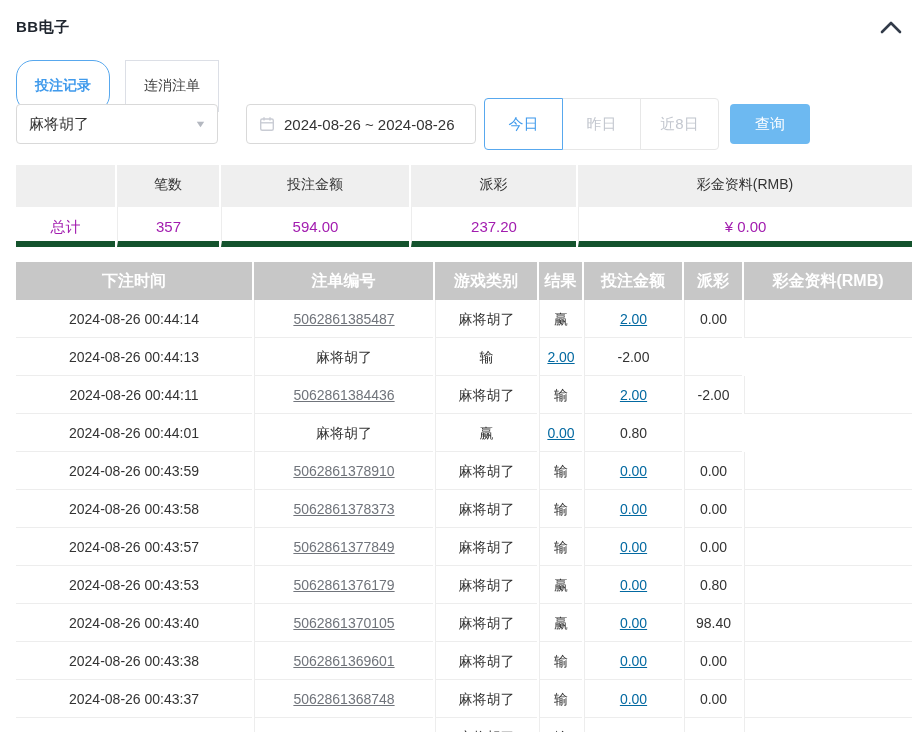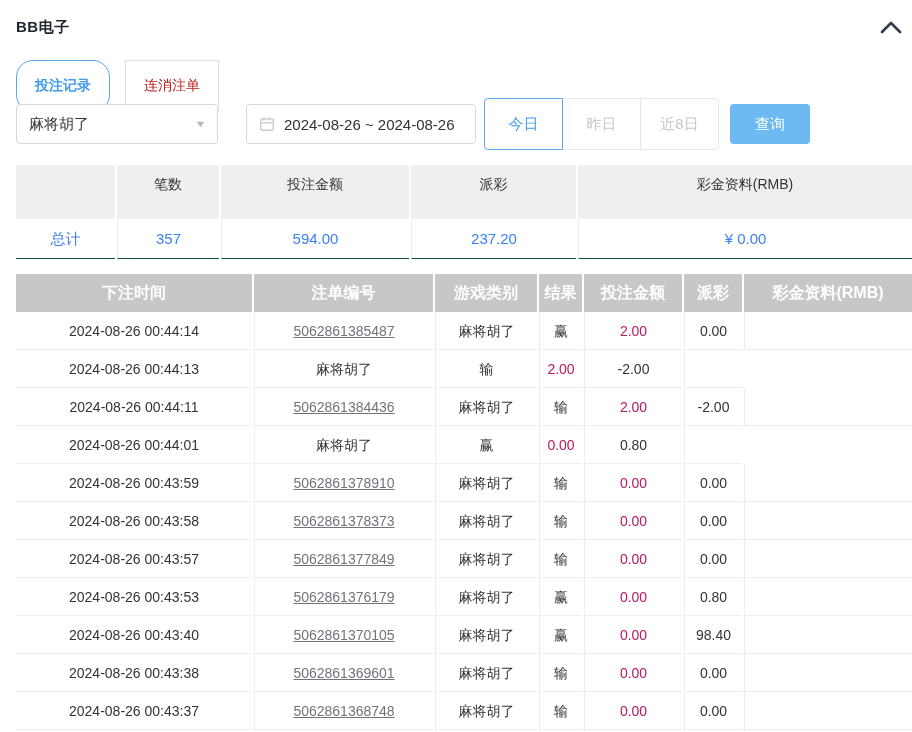--- a/index.html
+++ b/index.html
@@ -10,21 +10,21 @@
   
   .title-row { display:flex; justify-content:space-between; align-items:center;
                padding:18px 8px 0 0; height:36px;gap:36px; }
   .panel-title { font-size:15px; font-weight:bold; color:#20262f; letter-spacing:.5px; }
   .collapse-btn { background:none; border:none; cursor:pointer; padding:2px; line-height:0; }
 
   
   .tabs-row { margin-top:24px; display:flex; gap:15px; height:34px; }
   .tab { height:52px; padding:0 18px; background:#fff; font-size:14px; cursor:pointer; }
   .tab.active { border:1px solid #58a8ee; color:#419bec; border-radius:17px; font-weight:bold; }
-  .tab.inactive { border:1px solid #dcdfe6; color:#b91c1c; border-radius:0;text-align:right; }
+  .tab.inactive { border:1px solid #dcdfe6; color:#404040; border-radius:0;text-align:right; }
 
   
   .filter-row { margin-top:10px; display:flex; align-items:center; height:40px; }
   .select-box { width:202px; height:40px; border:1px solid #d9d9d9; border-radius:4px;
                 display:flex; align-items:center; justify-content:space-between;
                 padding:0 12px; cursor:pointer; background:#fff; }
   .select-value { font-size:15px; color:#333; }
   .caret-down { font-size:9px; color:#b4b8c0; transform:scaleX(1.4); }
   .date-box { margin-left:28px; width:230px; height:40px; border:1px solid #d9d9d9;
               border-radius:4px; display:flex; align-items:center; padding:0 12px;
@@ -35,36 +35,36 @@
                font-size:15px; color:#c3c7cf; cursor:pointer; margin-left:-1px; position:relative; }
   .range-btn:first-child { margin-left:0; border-radius:4px 0 0 4px; }
   .range-btn:last-child { border-radius:0 4px 4px 0; }
   .range-btn.active { border-color:#58a8ee; color:#419bec; z-index:1; }
   .search-btn { margin-left:11px; width:80px; height:40px; background:#6db9f1; color:#fff;
                 border:none; border-radius:4px; font-size:15px; cursor:pointer; }
 
   
   .summary { margin-top:21px; width:896px; }
   .s-grid { display:grid; grid-template-columns:99px 102px 188px 165px 1fr; column-gap:2px; }
-  .summary .hcell { background:#efefef; height:54px; line-height:38px; text-align:center;
+  .summary .hcell { background:#efefef; height:42px; line-height:38px; text-align:center;
                     font-size:14px; color:#333; }
   .summary .dcell { height:40px; line-height:40px; text-align:center; font-size:15px;
-                    color:#3b82f6; border-bottom:1px solid #14532d; }
+                    color:#a21caf; border-bottom:6px solid #14532d; }
   .summary .dcell + .dcell { border-left:1px solid #ededed; }
 
   
   .records { margin-top:15px; width:896px; }
   .r-grid { display:grid; grid-template-columns:236px 179px 102px 43px 98px 58px 1fr; column-gap:2px; }
   .records .hcell { background:#c7c7c7; height:38px; line-height:38px; text-align:center;
                     font-size:16px; font-weight:bold; color:#fff; white-space:nowrap; }
   .records .cell { height:38px; line-height:38px; text-align:center; font-size:14px;
                    color:#333; border-bottom:1px solid #ededed; white-space:nowrap; overflow:hidden; }
   .records .cell + .cell { border-left:1px solid #ededed; }
   .cell.order { color:#70747b;text-decoration:underline; }
-  .bet-link { color:#be185d; cursor:pointer; }
+  .bet-link { color:#0369a1; text-decoration:underline; cursor:pointer; }
   .neg { color:#dd5a5a; }
 
   .icon { display:inline-block; line-height:0; }
 </style>
 </head>
 <body>
 
 <div class="panel">
 
   <div class="title-row">

